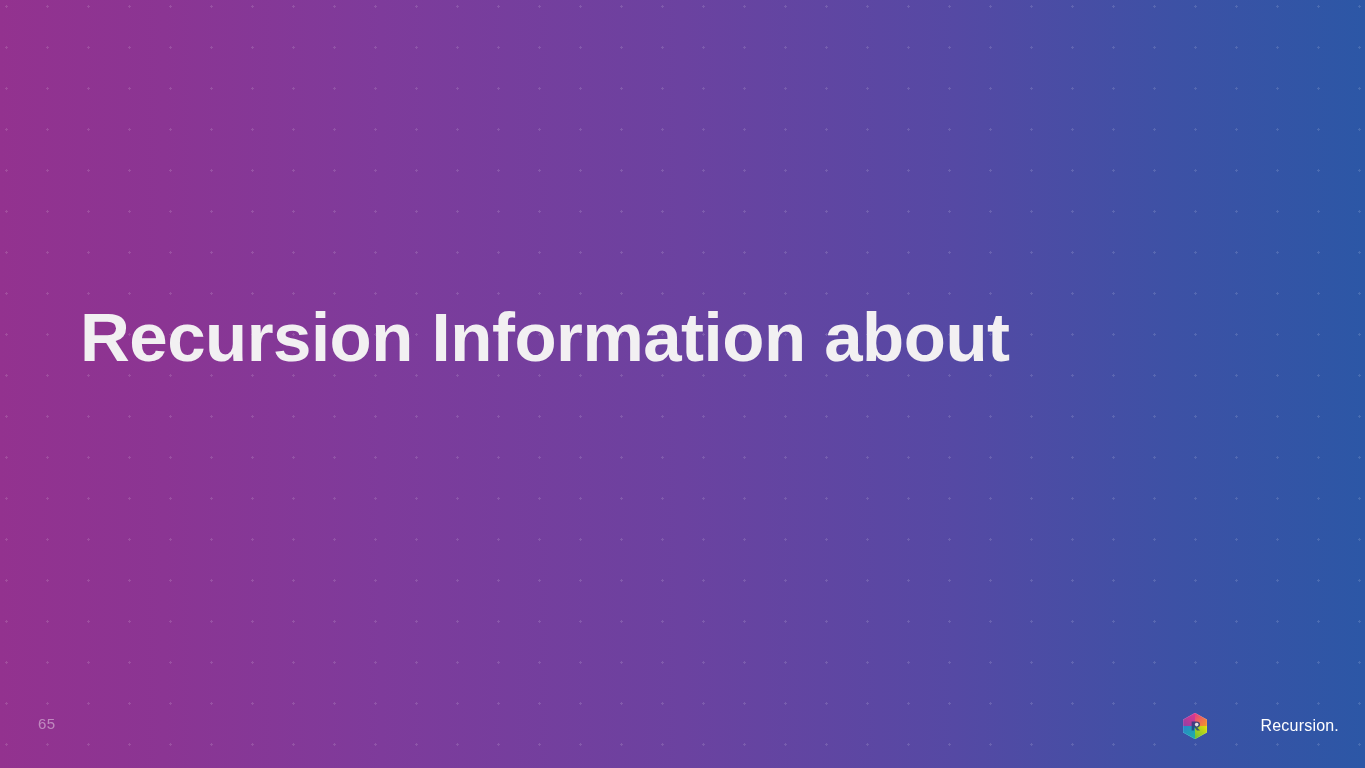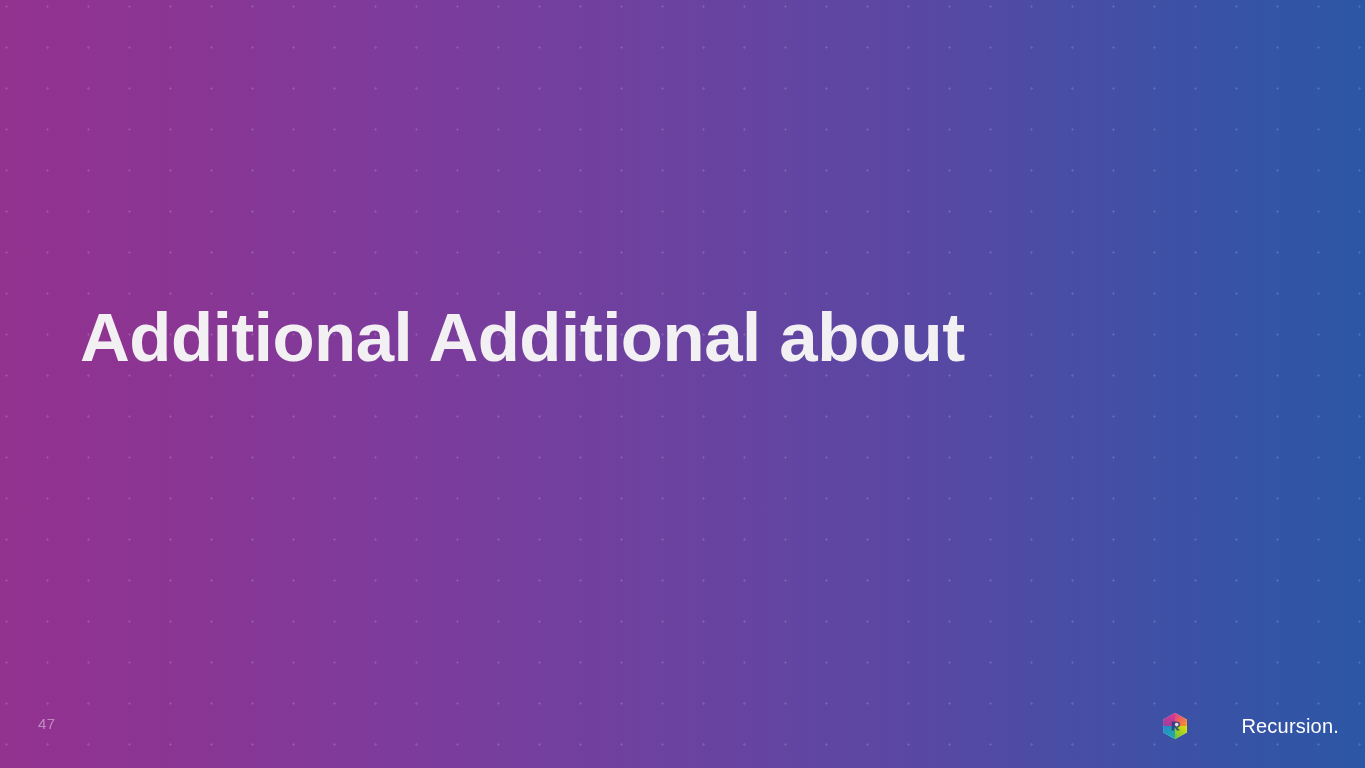--- a/index.html
+++ b/index.html
@@ -67,39 +67,39 @@
     align-items: center;
     gap: 9px;
   }
   .logo-mark {
     width: 28px;
     height: 28px;
     display: block;
   }
   .logo-word {
     color: #FFFFFF;
-    font-size: 20px;
+    font-size: 16px;
     font-weight: normal;
     letter-spacing: 0.2px;
     line-height: 1;
     margin-left: 43px;
   }
 </style>
 </head>
 <body>
 
 <div class="slide">
 
   <div class="dots"></div>
 
   <div class="title-block">
-    <div class="title-line">Additional Additional about</div>
+    <div class="title-line">Recursion Information about</div>
   </div>
 
-  <div class="page-number">47</div>
+  <div class="page-number">65</div>
 
   <div class="logo">
     <span class="logo-mark">
       <svg class="logo-mark" viewBox="0 0 100 100" xmlns="http://www.w3.org/2000/svg" aria-hidden="true">
         <defs>
           <clipPath id="hexclip">
             <path d="M50 3 L93 27 L93 73 L50 97 L7 73 L7 27 Z"></path>
           </clipPath>
           <linearGradient id="g1" x1="0" y1="0" x2="1" y2="1">
             <stop offset="0" stop-color="#E6368B"></stop>

